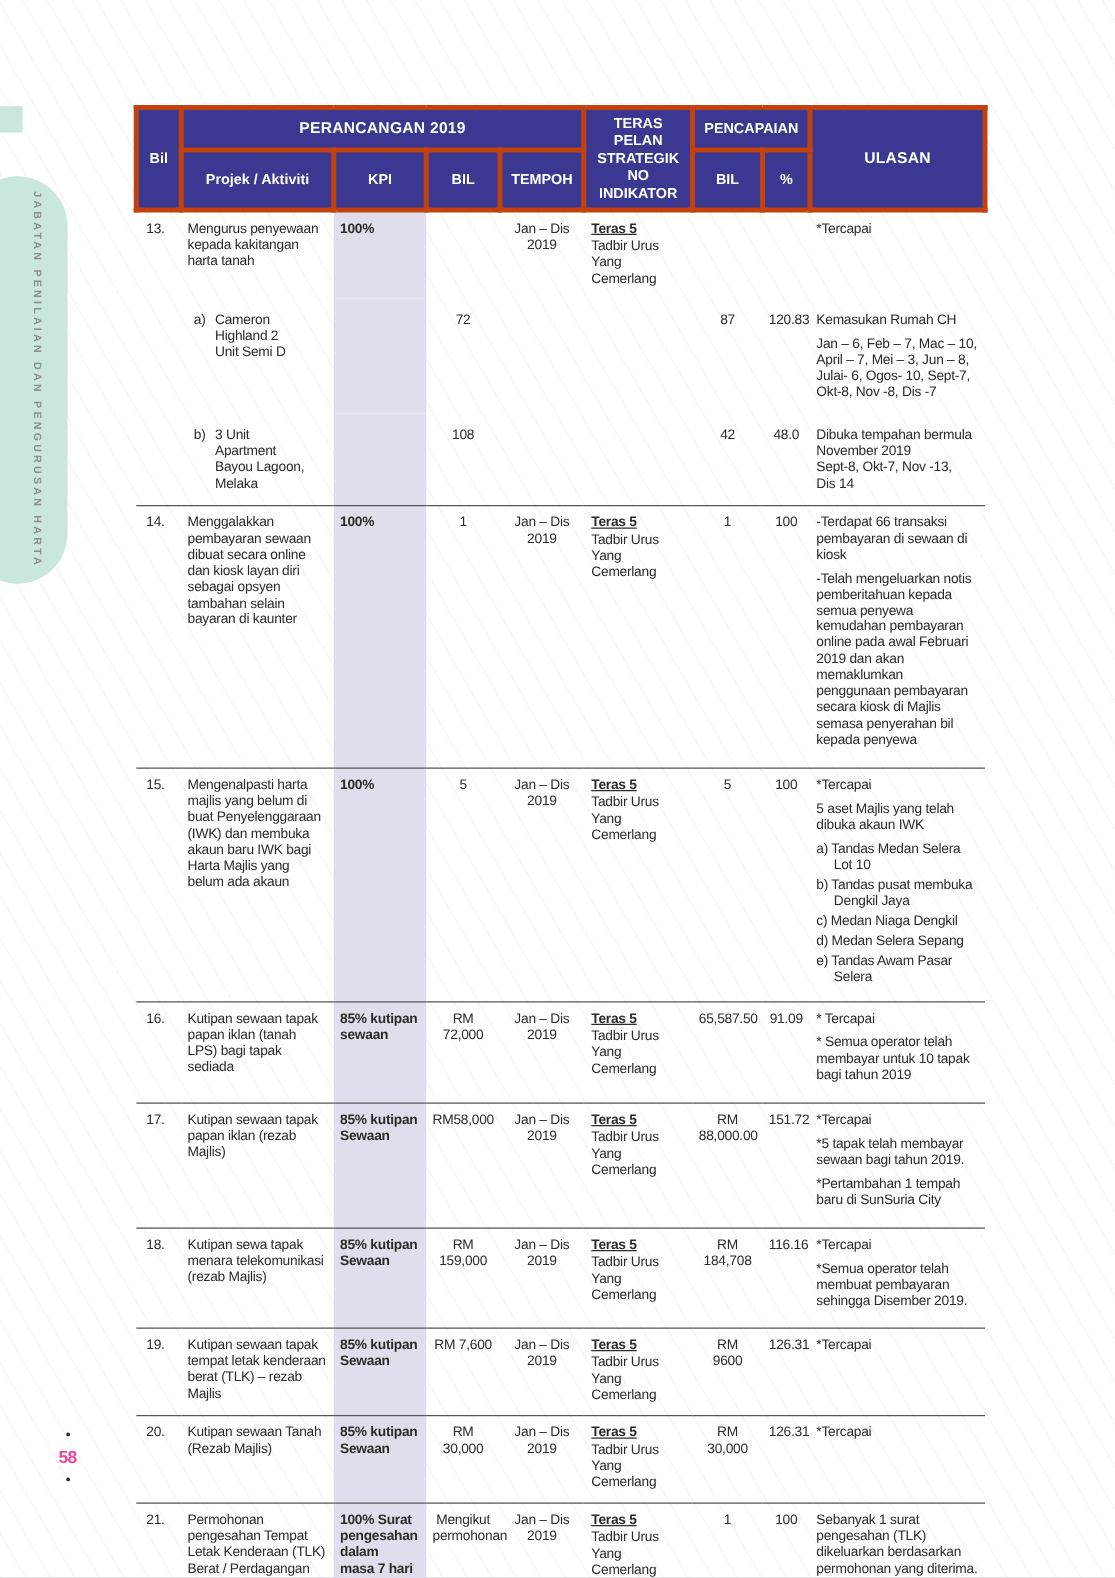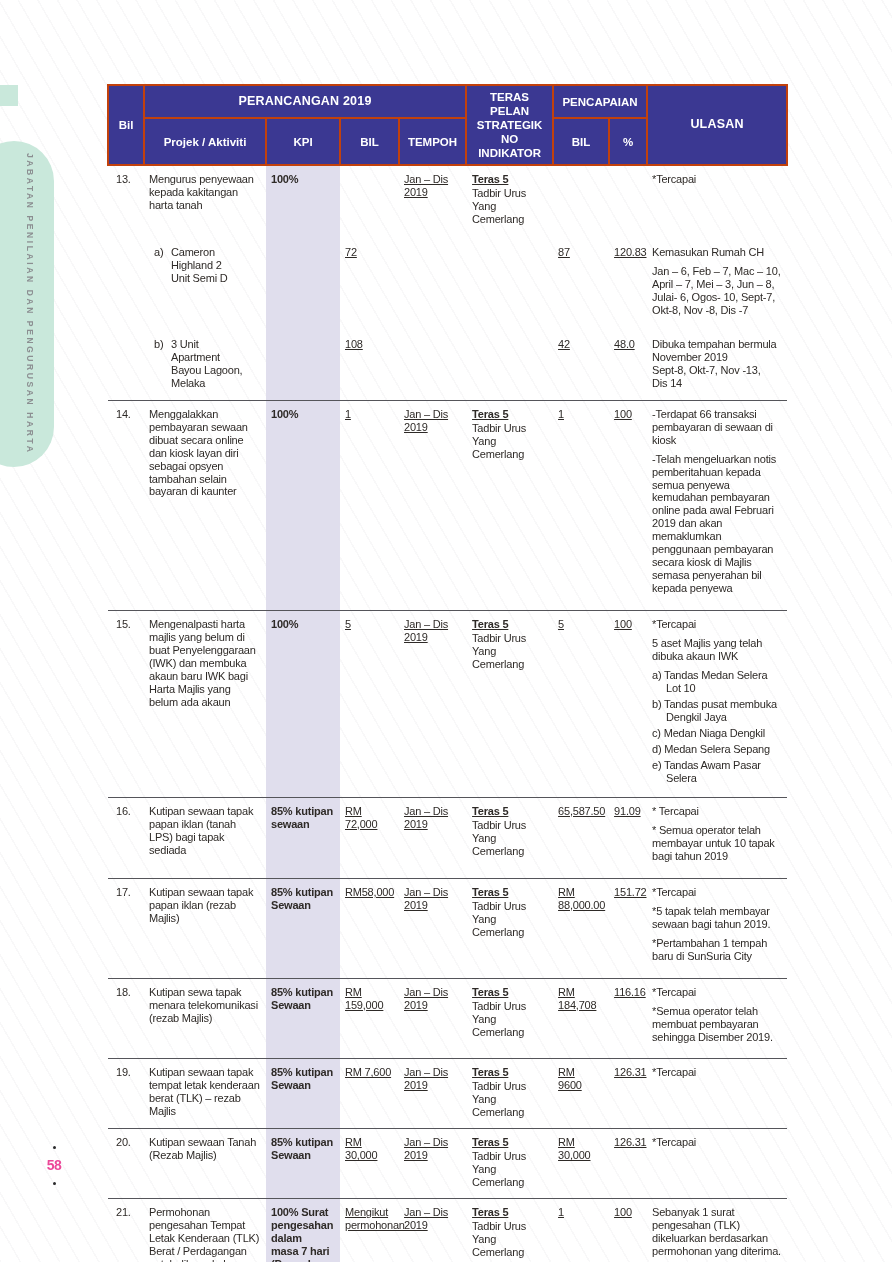--- a/index.html
+++ b/index.html
@@ -33,36 +33,36 @@
     font-style:italic; font-size:12.5px; line-height:1.5; color:#55565a; white-space:pre-line;
   }
   .pagenum-block{position:absolute; left:40px; top:1146px; width:28px; text-align:center;}
   .pagenum-block .dot{width:3px; height:3px; border-radius:50%; background:#2a2a2c; margin:0 auto;}
   .pagenum-block .num{font-size:14px; font-weight:bold; letter-spacing:-0.5px; margin:8px 0 9px; color:#ec4899;}
   
   .content{position:absolute; left:107px; top:84px; width:679px;}
   .sambungan{font-style:italic; font-size:11.5px; color:#3c3c3e; margin:0 0 7px 1px;}
   table{border-collapse:collapse; table-layout:fixed; width:679px;}
   thead th{
-    background:var(--hdr); color:#fff; border:2px solid #c2410c;
+    background:var(--hdr); color:#fff; border:4px solid #c2410c;
     font-size:11.5px; line-height:1.22; padding:4px 2px; text-align:center; font-weight:bold;
   }
   thead th.big{font-size:12.5px; letter-spacing:0.2px;}
   thead tr.r1 th{height:30px;}
   thead tr.r2 th{height:42px;}
   tbody td{
     vertical-align:top; padding:7px 5px 9px; font-size:11px; line-height:1.18;
     letter-spacing:-0.2px; color:var(--ink);
   }
   tbody tr.sep td{border-top:1px solid var(--line);}
   tbody tr:last-child td{border-bottom:1px solid var(--line);}
   tbody tr.band td{padding-top:11px; padding-bottom:4px;}
   td.no{padding-left:8px;}
   td.kpi{background:var(--kpi); white-space:pre-line;font-weight:bold;}
-  td.c{white-space:pre-line;text-decoration:underline;}
+  td.c{text-align:center; white-space:pre-line;}
   td.projek .ptext{white-space:pre-line;}
   .subitem{display:flex; gap:4px; padding-left:5px;}
   .subitem .marker{flex:0 0 13px;}
   .subitem .subtext{white-space:pre-line;}
   td.teras{padding-left:6px;}
   .teras-title{font-weight:bold; text-decoration:underline; margin-bottom:1px;}
   td.ulasan p{margin:0 0 6px; white-space:pre-line;}
   td.ulasan p.li{padding-left:14px; text-indent:-14px; margin-bottom:3px;}
 </style>
 </head>

